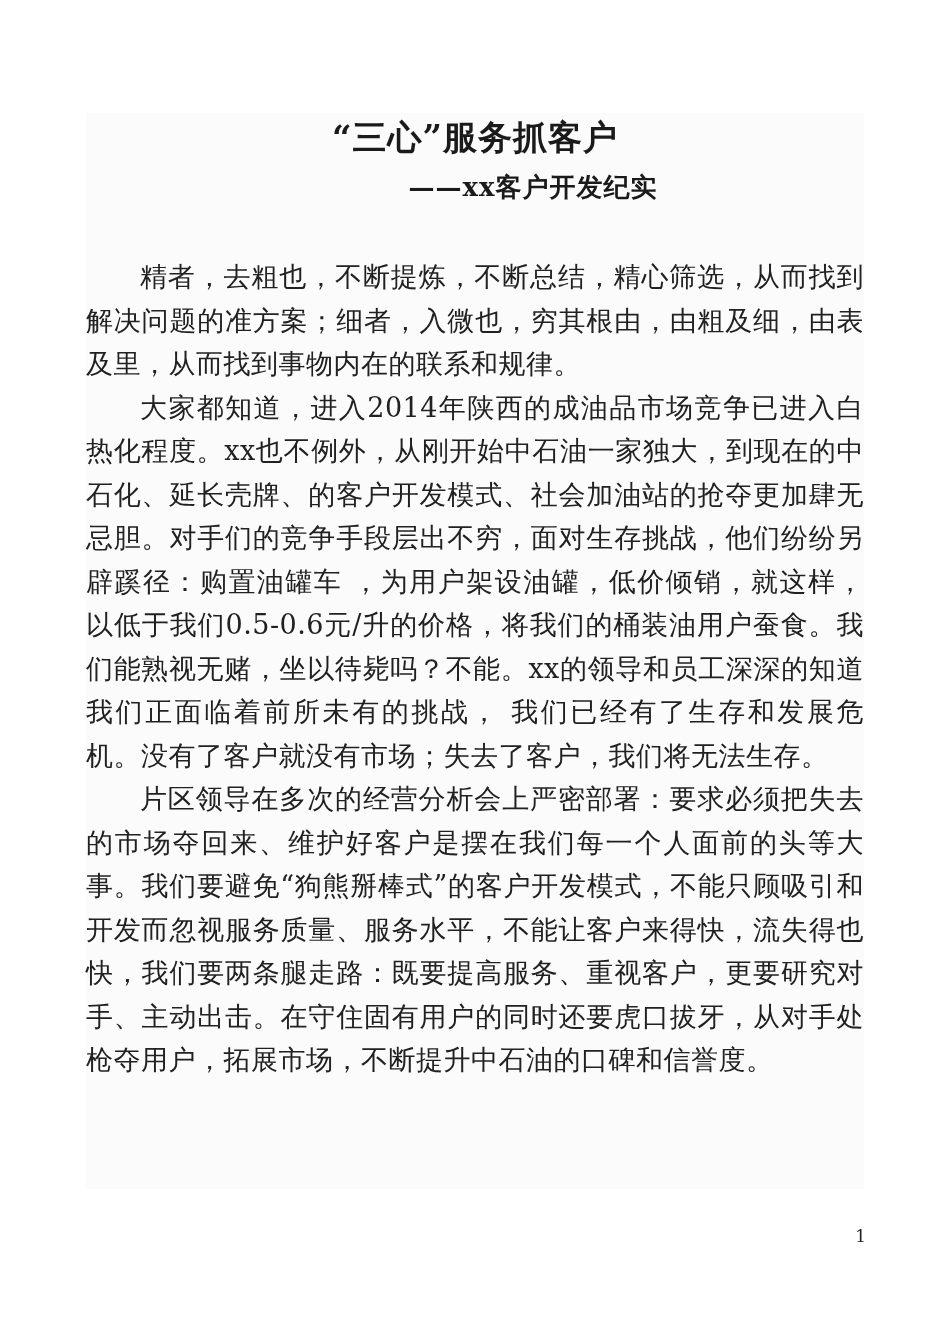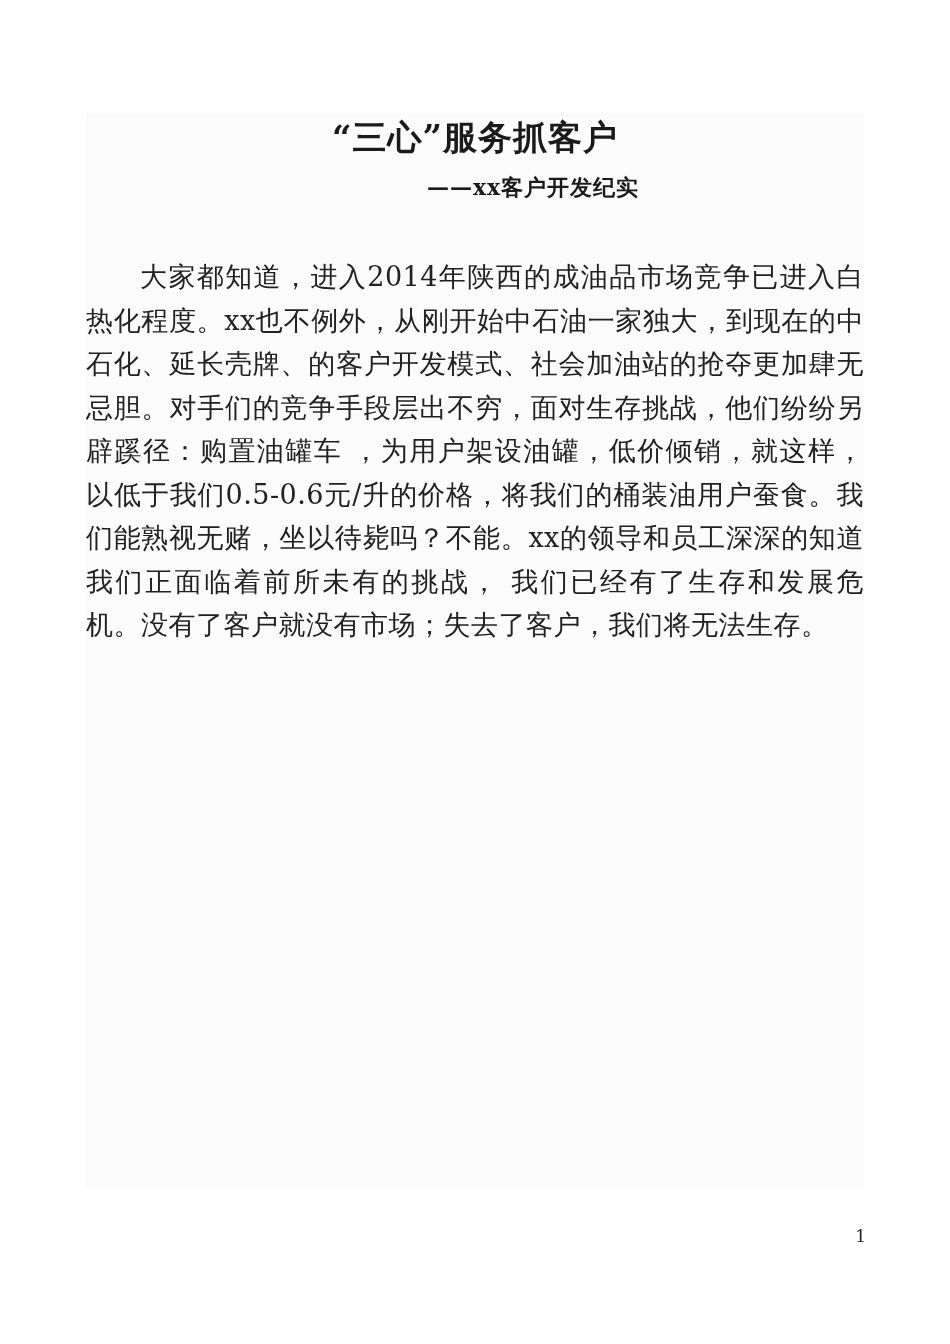--- a/index.html
+++ b/index.html
@@ -43,21 +43,21 @@
   }
 
   .doc-subtitle-row {
     margin-top: 10px;
     text-align: center;
   }
 
   .doc-subtitle {
     display: inline-block;
     transform: translateX(58px);
-    font-size: 22px;
+    font-size: 26px;
     line-height: 36px;
     font-weight: bold;
     letter-spacing: 1px;
     color: var(--title-text, #1a1a1a);
     white-space: nowrap;
   }
 
   .doc-body {
     margin-top: 50px;
   }
@@ -88,20 +88,22 @@
 
   <div class="sheet">
 
     <div class="doc-title">“三心”服务抓客户</div>
 
     <div class="doc-subtitle-row">
       <span class="doc-subtitle">——xx客户开发纪实</span>
     </div>
 
     <div class="doc-body">
+        <p>精者，去粗也，不断提炼，不断总结，精心筛选，从而找到解决问题的准方案；细者，入微也，穷其根由，由粗及细，由表及里，从而找到事物内在的联系和规律。</p>
         <p>大家都知道，进入2014年陕西的成油品市场竞争已进入白热化程度。xx也不例外，从刚开始中石油一家独大，到现在的中石化、延长壳牌、的客户开发模式、社会加油站的抢夺更加肆无忌胆。对手们的竞争手段层出不穷，面对生存挑战，他们纷纷另辟蹊径：购置油罐车 ，为用户架设油罐，低价倾销，就这样，以低于我们0.5-0.6元/升的价格，将我们的桶装油用户蚕食。我们能熟视无赌，坐以待毙吗？不能。xx的领导和员工深深的知道我们正面临着前所未有的挑战， 我们已经有了生存和发展危机。没有了客户就没有市场；失去了客户，我们将无法生存。</p>
+        <p>片区领导在多次的经营分析会上严密部署：要求必须把失去的市场夺回来、维护好客户是摆在我们每一个人面前的头等大事。我们要避免“狗熊掰棒式”的客户开发模式，不能只顾吸引和开发而忽视服务质量、服务水平，不能让客户来得快，流失得也快，我们要两条腿走路：既要提高服务、重视客户，更要研究对手、主动出击。在守住固有用户的同时还要虎口拔牙，从对手处枪夺用户，拓展市场，不断提升中石油的口碑和信誉度。</p>
       </div>
 
   </div>
 
   <div class="page-number">1</div>
 
 </div>
 
 </body></html>

